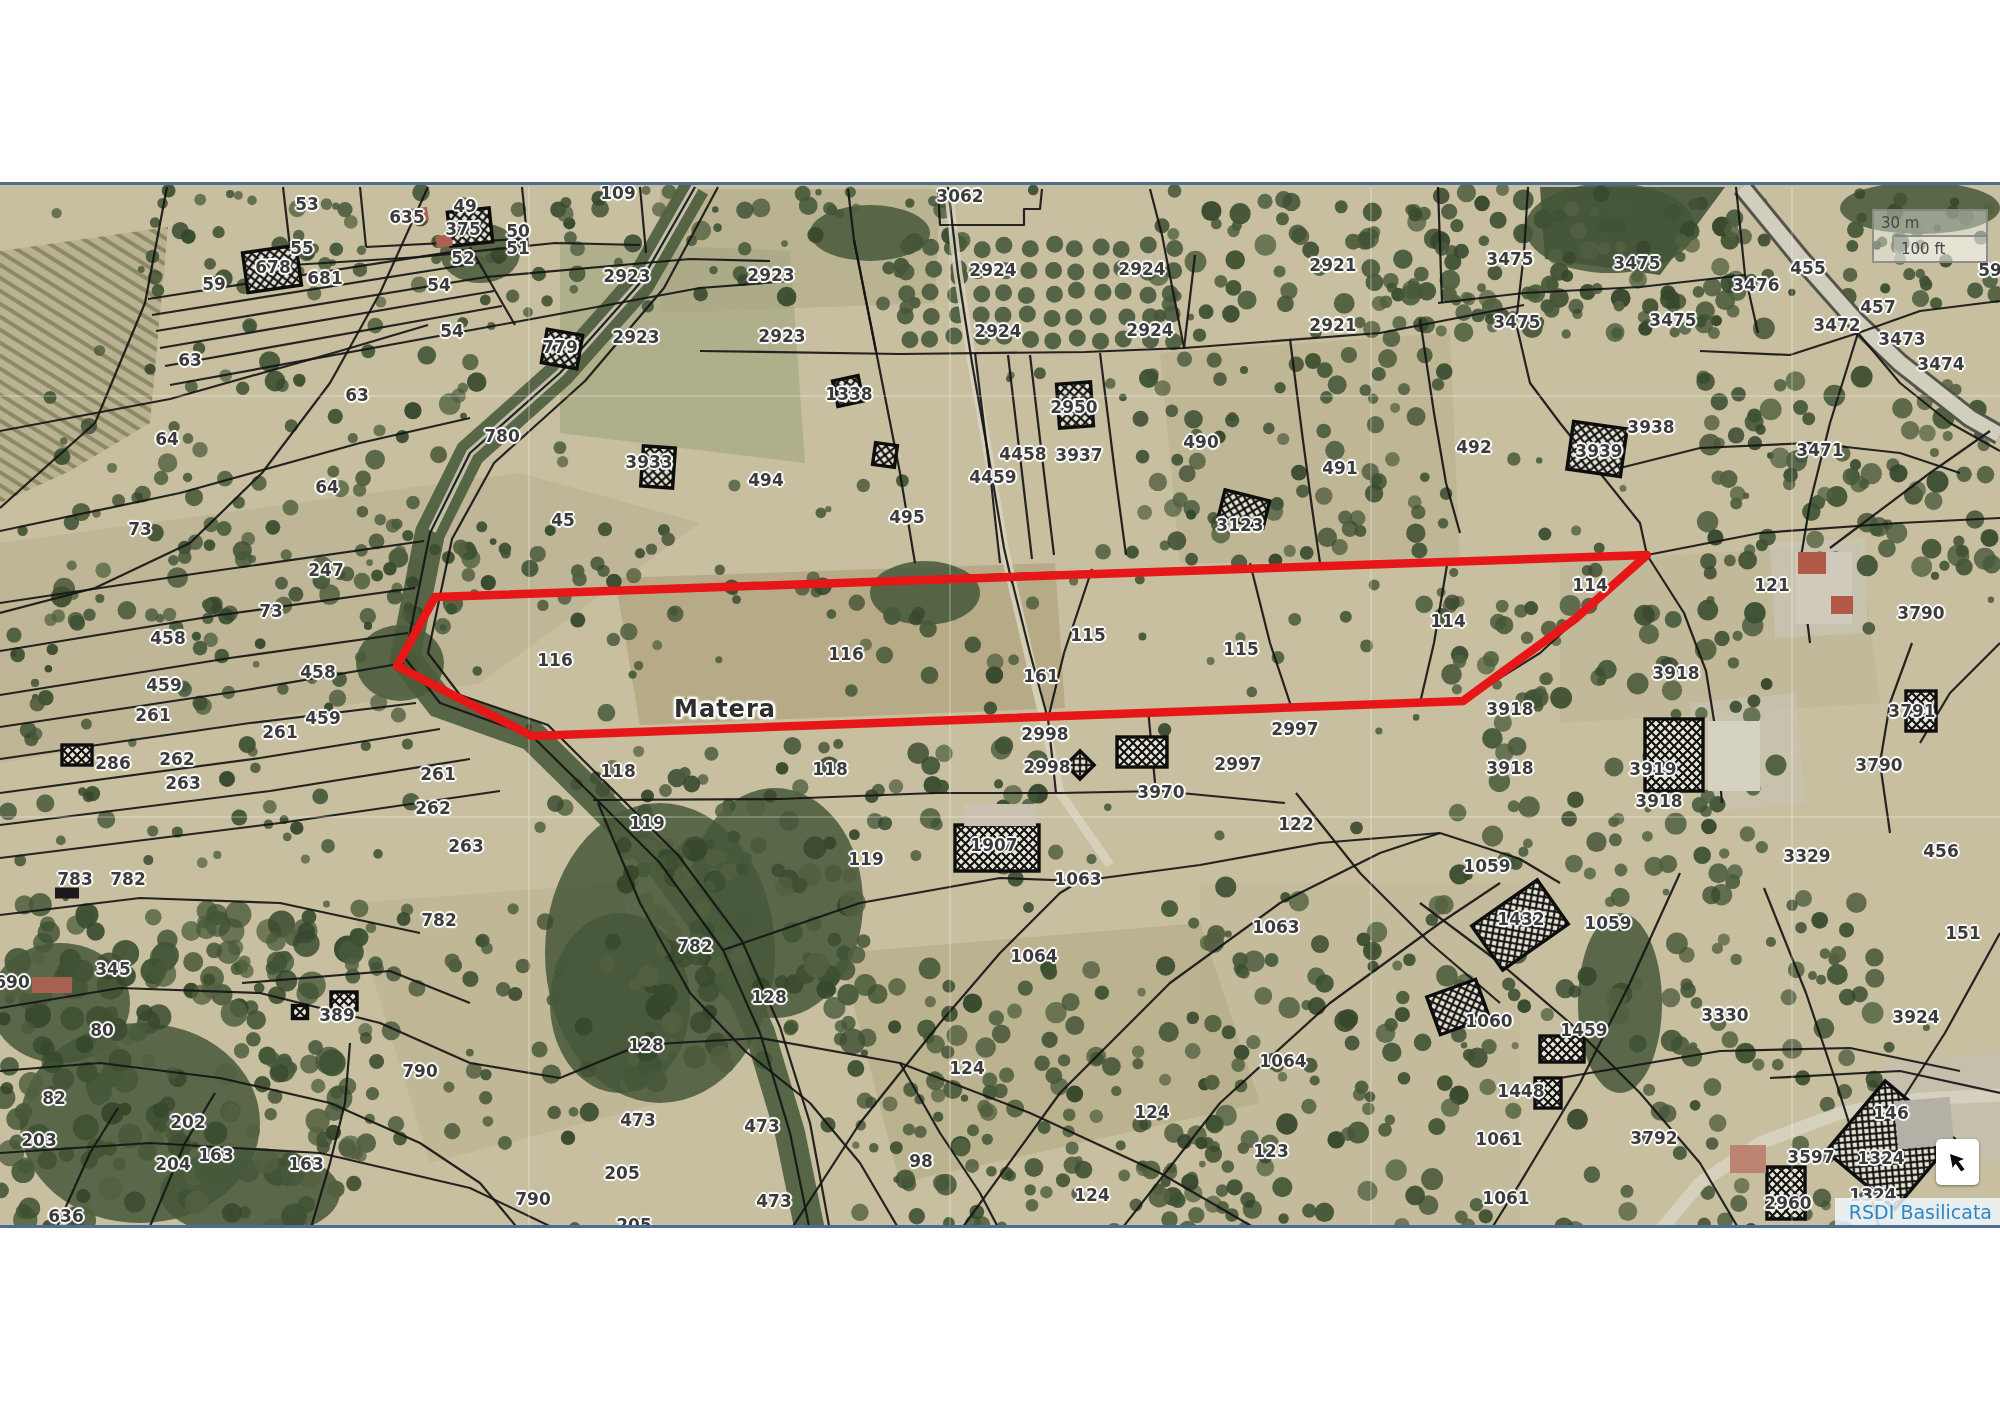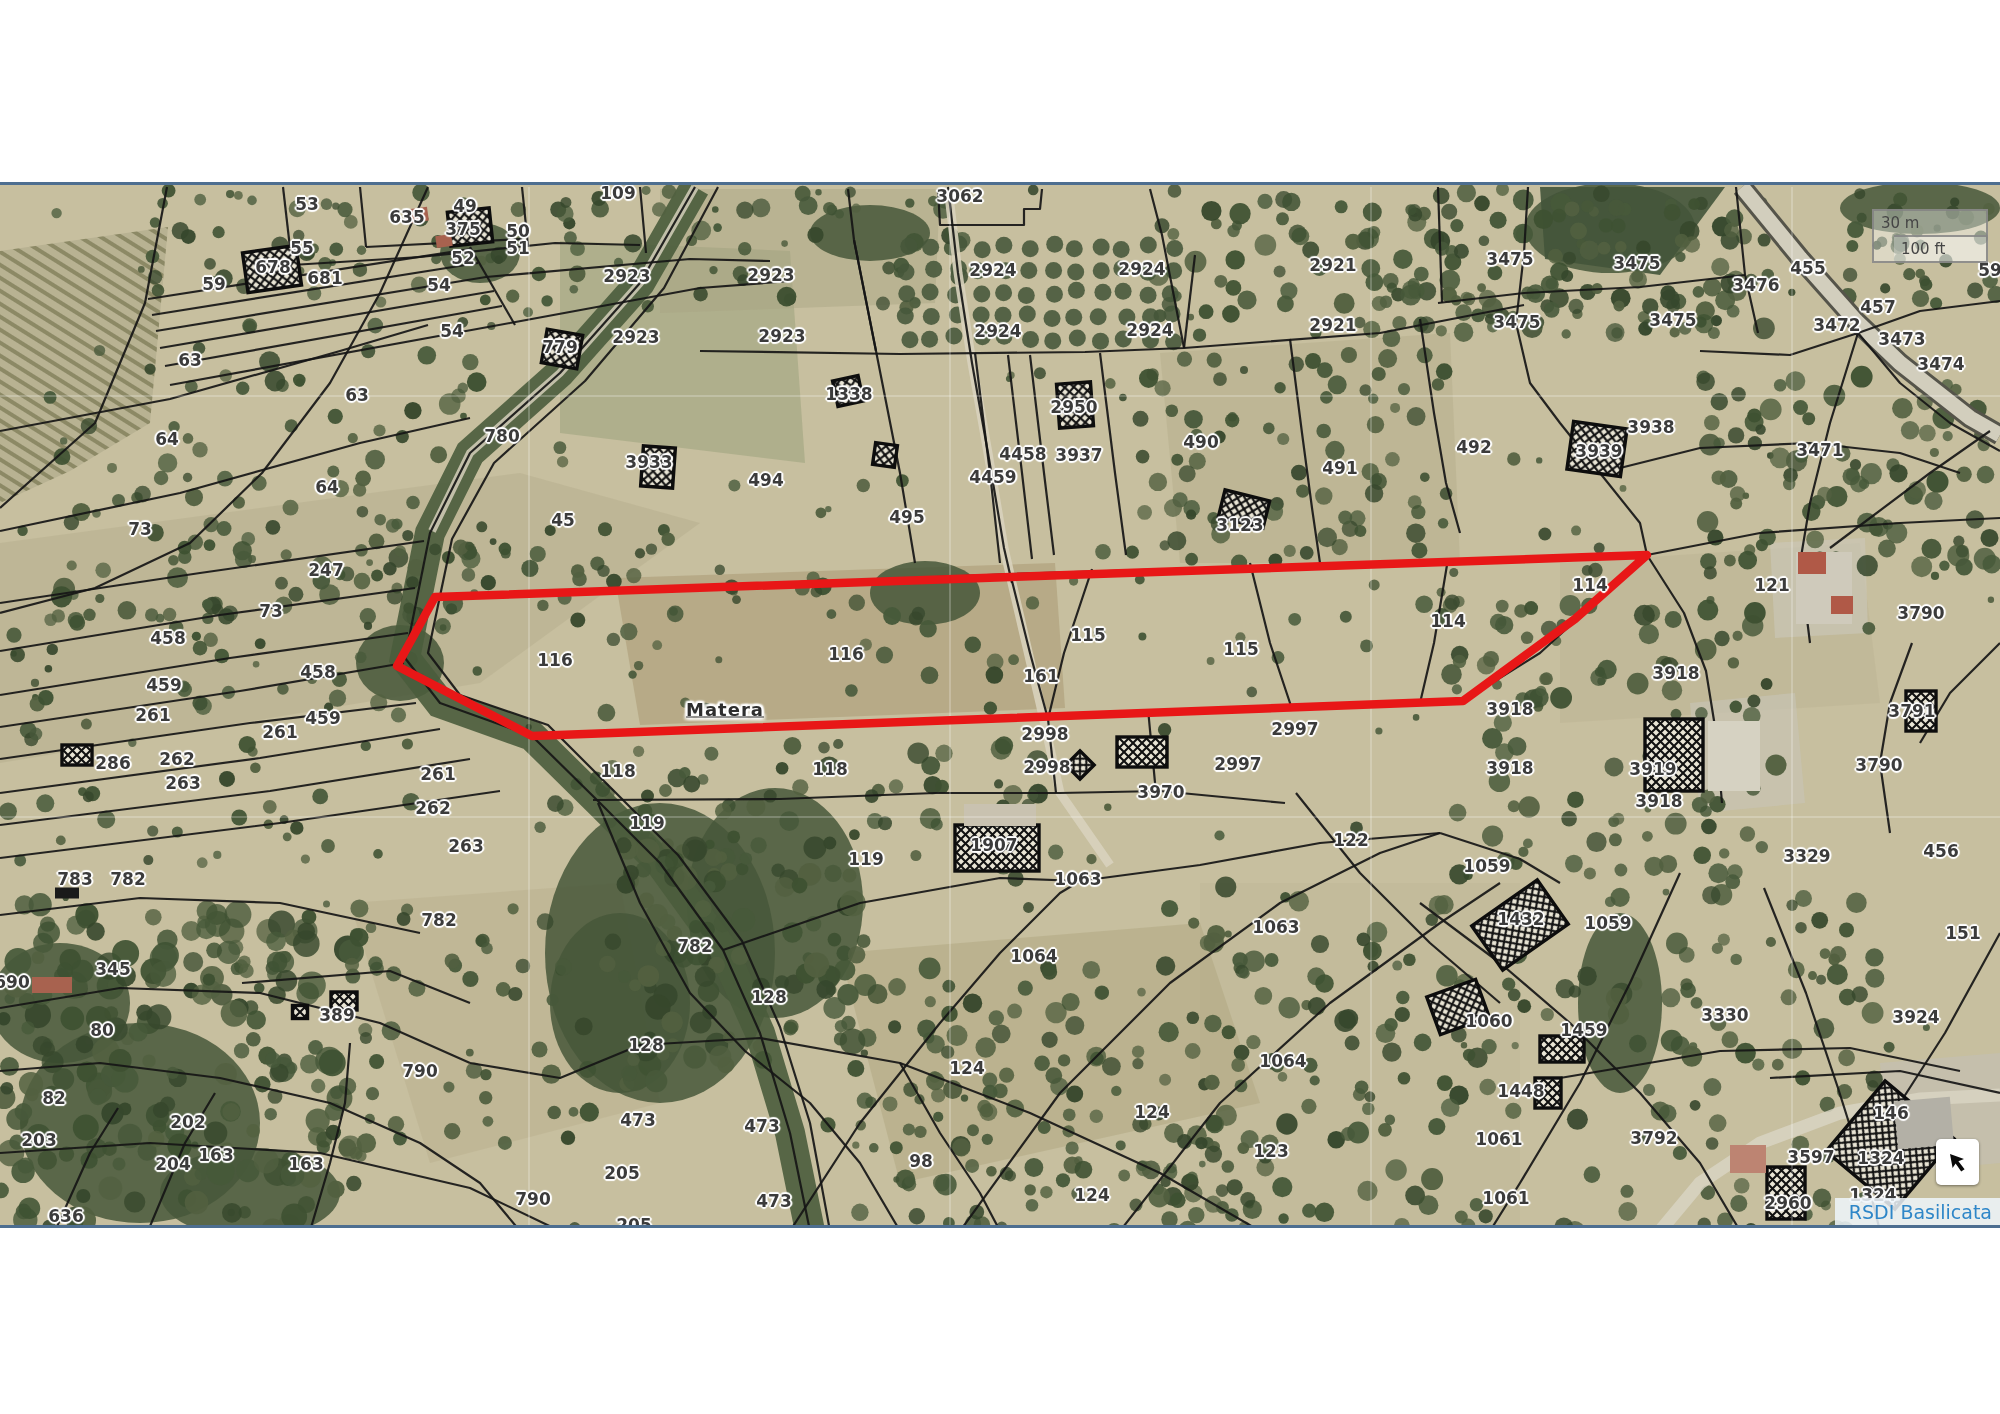--- a/index.html
+++ b/index.html
@@ -5,24 +5,24 @@
   html,body{margin:0;padding:0;background:#ffffff;}
   .stage{position:relative;width:2000px;height:1414px;background:#ffffff;overflow:hidden;
          font-family:"DejaVu Sans","Liberation Sans",sans-serif;}
   .map{position:absolute;left:0;top:182px;width:2000px;height:1046px;overflow:hidden;
        border-top:3px solid #4d6e90;border-bottom:3px solid #4d6e90;box-sizing:border-box;background:#c7bf9f;}
   .map svg{position:absolute;left:0;top:-182px;}
   .plabel{position:absolute;transform:translate(-50%,-50%);font-size:17px;font-weight:700;color:#3b3b3b;
           white-space:nowrap;letter-spacing:0px;line-height:1;
           text-shadow:-2px 0 1px #fff,2px 0 1px #fff,0 -2px 1px #fff,0 2px 1px #fff,
                       -1px -1px 1px #fff,1px 1px 1px #fff,-1px 1px 1px #fff,1px -1px 1px #fff;}
-  .place{position:absolute;transform:translate(-50%,-50%);font-size:18px;font-weight:700;color:#2e2e2e;
+  .place{position:absolute;transform:translate(-50%,-50%);font-size:24px;font-weight:700;color:#2e2e2e;
          letter-spacing:1px;
          text-shadow:-2px 0 2px #fff,2px 0 2px #fff,0 -2px 2px #fff,0 2px 2px #fff,
-                     -2px -2px 2px #fff,2px 2px 2px #fff,-2px 2px 2px #fff,2px -2px 2px #fff;text-decoration:underline;}
+                     -2px -2px 2px #fff,2px 2px 2px #fff,-2px 2px 2px #fff,2px -2px 2px #fff;}
   .scalebar{position:absolute;left:1872px;top:24px;width:112px;border:2px solid rgba(130,130,130,.85);
             background:rgba(255,255,255,.38);}
   .scalebar .row{height:24px;line-height:24px;padding-left:7px;font-size:15px;color:#454545;}
   .scalebar .row + .row{border-top:2px solid rgba(130,130,130,.85);background:rgba(255,255,255,.30);margin-left:20px;}
   .attrib{position:absolute;right:0px;top:1013px;height:30px;padding:0 8px 0 14px;
           background:rgba(238,246,252,.85);font-size:19px;line-height:28px;color:#2e86c8;}
   .navbtn{position:absolute;left:1936px;top:954px;width:43px;height:46px;background:#ffffff;
           border-radius:5px;box-shadow:0 1px 3px rgba(0,0,0,.45);display:flex;align-items:center;
           justify-content:center;cursor:pointer;}
   .navbtn svg{position:static;}
@@ -2093,21 +2093,21 @@
         <div class="plabel" style="left: 1238px; top: 579px;">2997</div>
         <div class="plabel" style="left: 1161px; top: 607px;">3970</div>
         <div class="plabel" style="left: 618px; top: 586px;">118</div>
         <div class="plabel" style="left: 830px; top: 584px;">118</div>
         <div class="plabel" style="left: 647px; top: 638px;">119</div>
         <div class="plabel" style="left: 866px; top: 674px;">119</div>
         <div class="plabel" style="left: 1510px; top: 583px;">3918</div>
         <div class="plabel" style="left: 1653px; top: 584px; text-align: center;">3919</div>
         <div class="plabel" style="left: 1659px; top: 616px;">3918</div>
         <div class="plabel" style="left: 1879px; top: 580px;">3790</div>
-        <div class="plabel" style="left: 1351px; top: 639px; margin-top: 16px;">122</div>
+        <div class="plabel" style="left: 1296px; top: 639px;">122</div>
         <div class="plabel" style="left: 1487px; top: 681px;">1059</div>
         <div class="plabel" style="left: 1807px; top: 671px;">3329</div>
         <div class="plabel" style="left: 1941px; top: 666px;">456</div>
         <div class="plabel" style="left: 75px; top: 694px;">783</div>
         <div class="plabel" style="left: 128px; top: 694px;">782</div>
         <div class="plabel" style="left: 439px; top: 735px;">782</div>
         <div class="plabel" style="left: 695px; top: 761px;">782</div>
         <div class="plabel" style="left: 994px; top: 660px;">1907</div>
         <div class="plabel" style="left: 1078px; top: 694px;">1063</div>
         <div class="plabel" style="left: 1276px; top: 742px;">1063</div>

